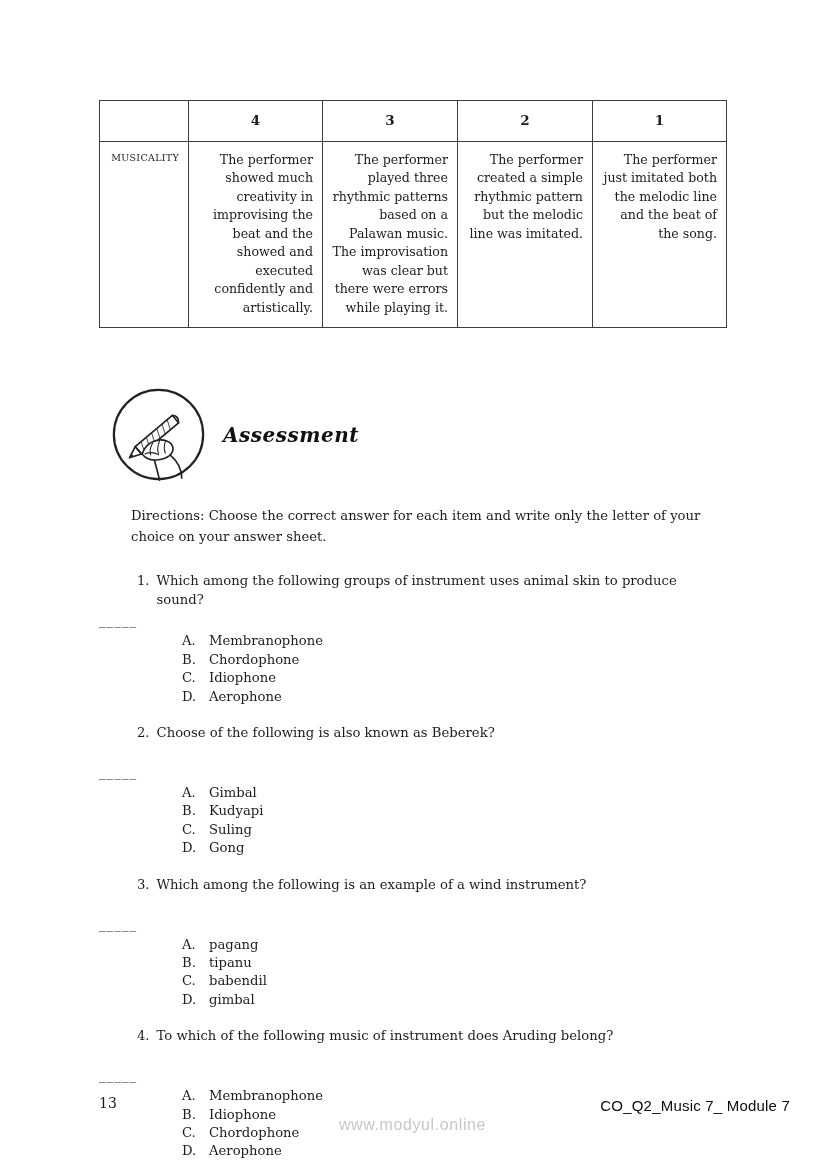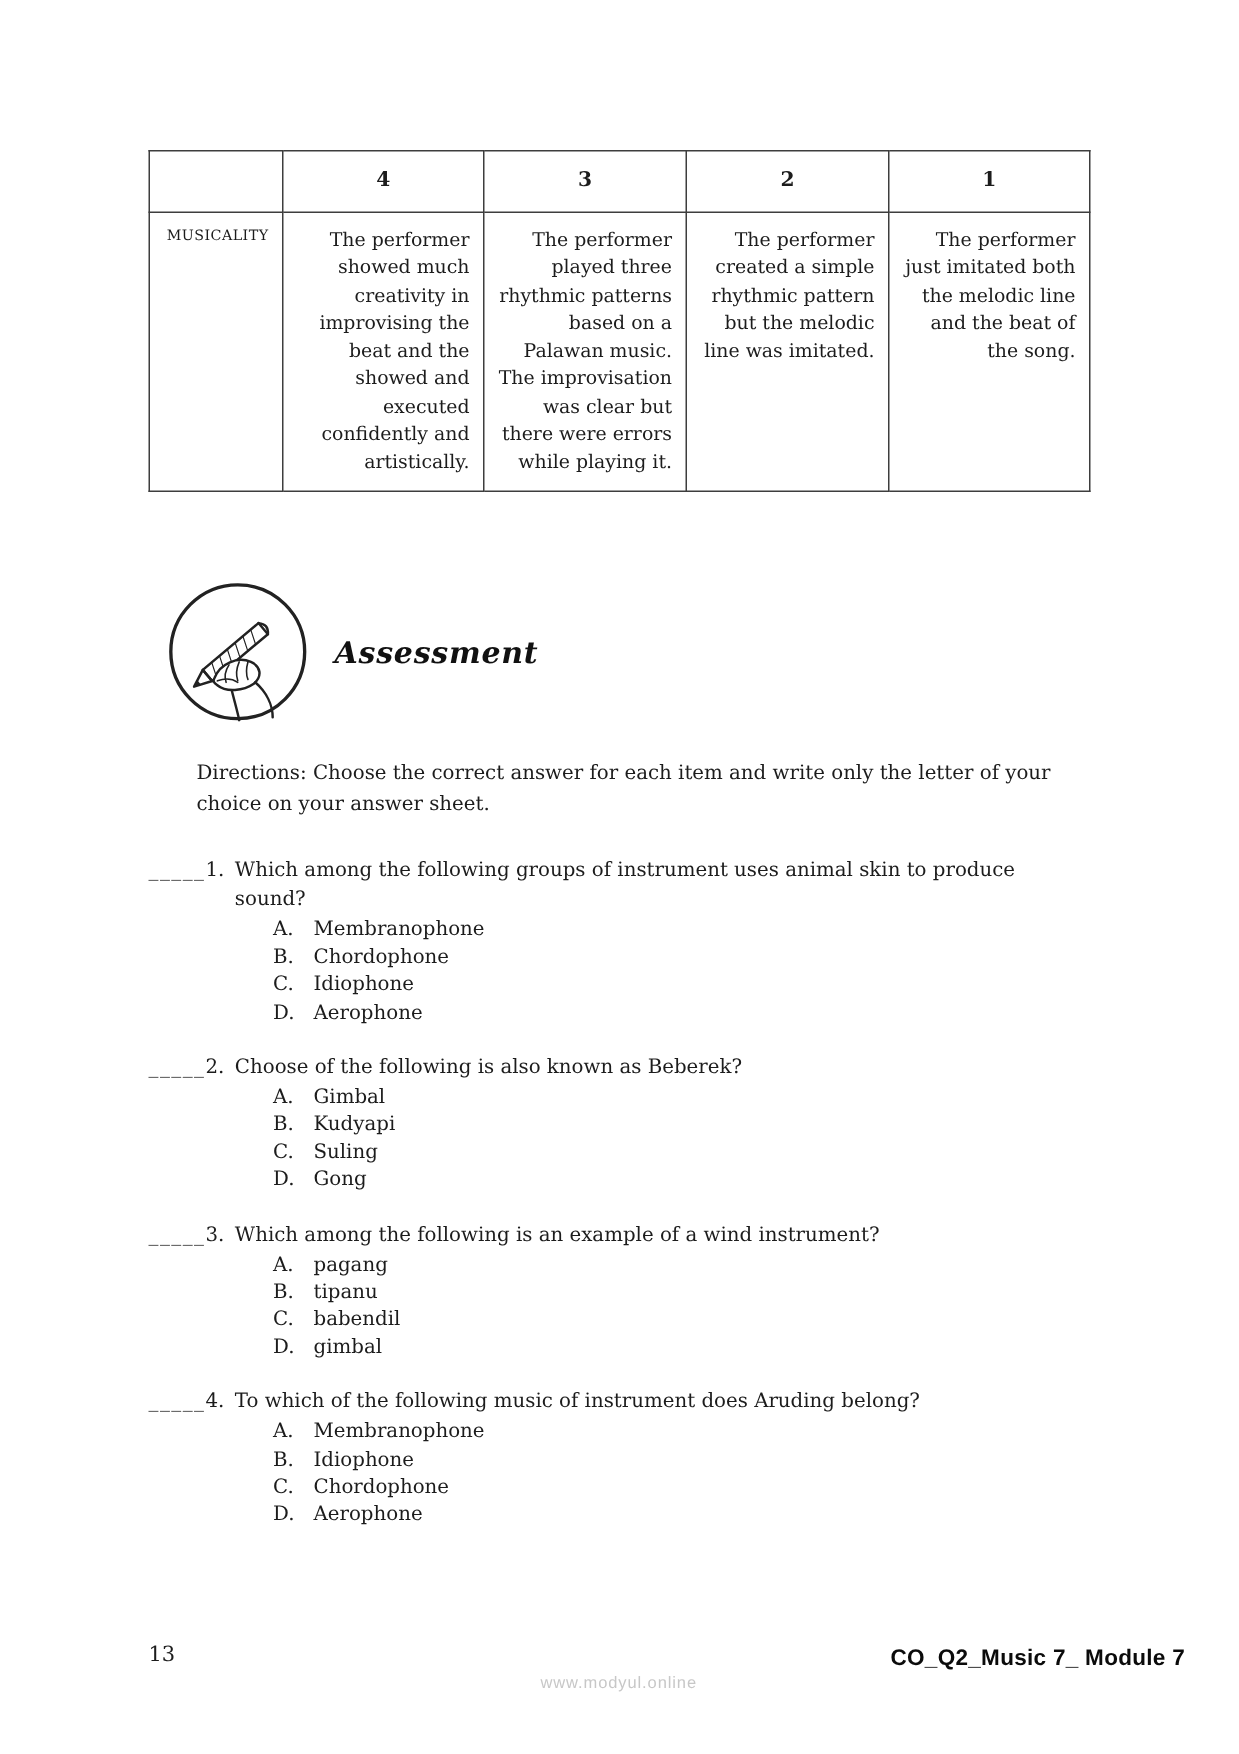--- a/index.html
+++ b/index.html
@@ -71,50 +71,50 @@
     font-size: 13.2px;
     line-height: 21px;
     margin-left: 32px;
   }
 
   
   .questions { margin-top: 24px; font-size: 13.2px; }
   .question { margin-top: 17px; }
   .question:first-child { margin-top: 0; }
   .qline { display: flex; line-height: 19px; }
-  .q-blank { white-space: pre; letter-spacing: 1px; }
+  .q-blank { white-space: pre; letter-spacing: 1px; margin-top: 40px; }
   .q-num { margin-right: 7px; }
   .q-text { flex: 1; }
   .options { margin-left: 83px; margin-top: 2px; line-height: 18.4px; }
   .option { display: flex; }
   .opt-letter { width: 27px; flex: 0 0 auto; }
 
   
   .page-number {
     position: absolute;
     left: 99px; top: 1095px;
     width: 627px;
     text-align: left;
     font-size: 14px;
   }
   .watermark {
     position: absolute;
     left: 99px; top: 1116px;
     width: 627px;
     text-align: center;
     font-family: "Liberation Sans", sans-serif;
-    font-size: 11px;
+    font-size: 16px;
     letter-spacing: 0.6px;
     color: #c7c7c7;
   }
   .module-label {
     position: absolute;
     right: 36px; top: 1097px;
     font-family: "Liberation Sans", sans-serif;
-    font-weight: bold;
+    font-weight: normal;
     font-size: 15px;
     color: #0b0b0b;
     letter-spacing: 0.2px;
   }
 </style>
 </head>
 <body>
 
 <div class="page">
   <div class="content">

